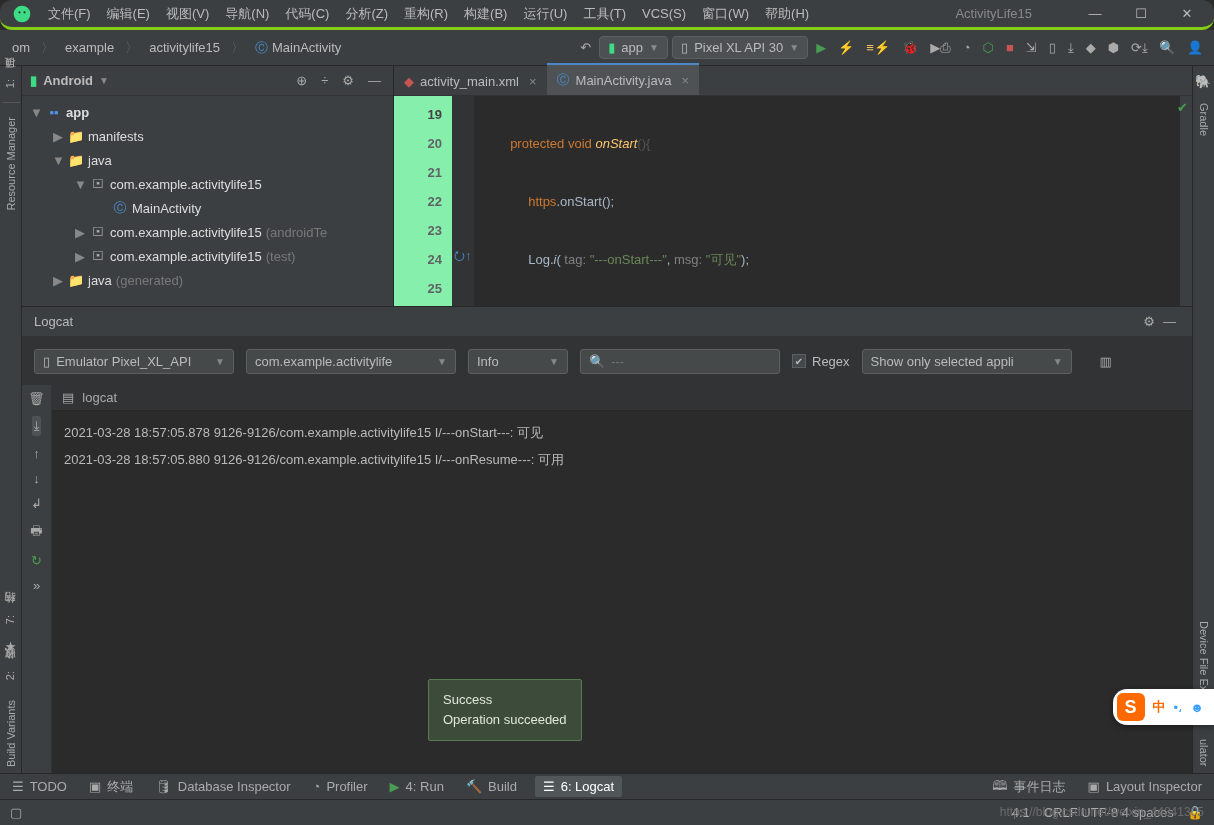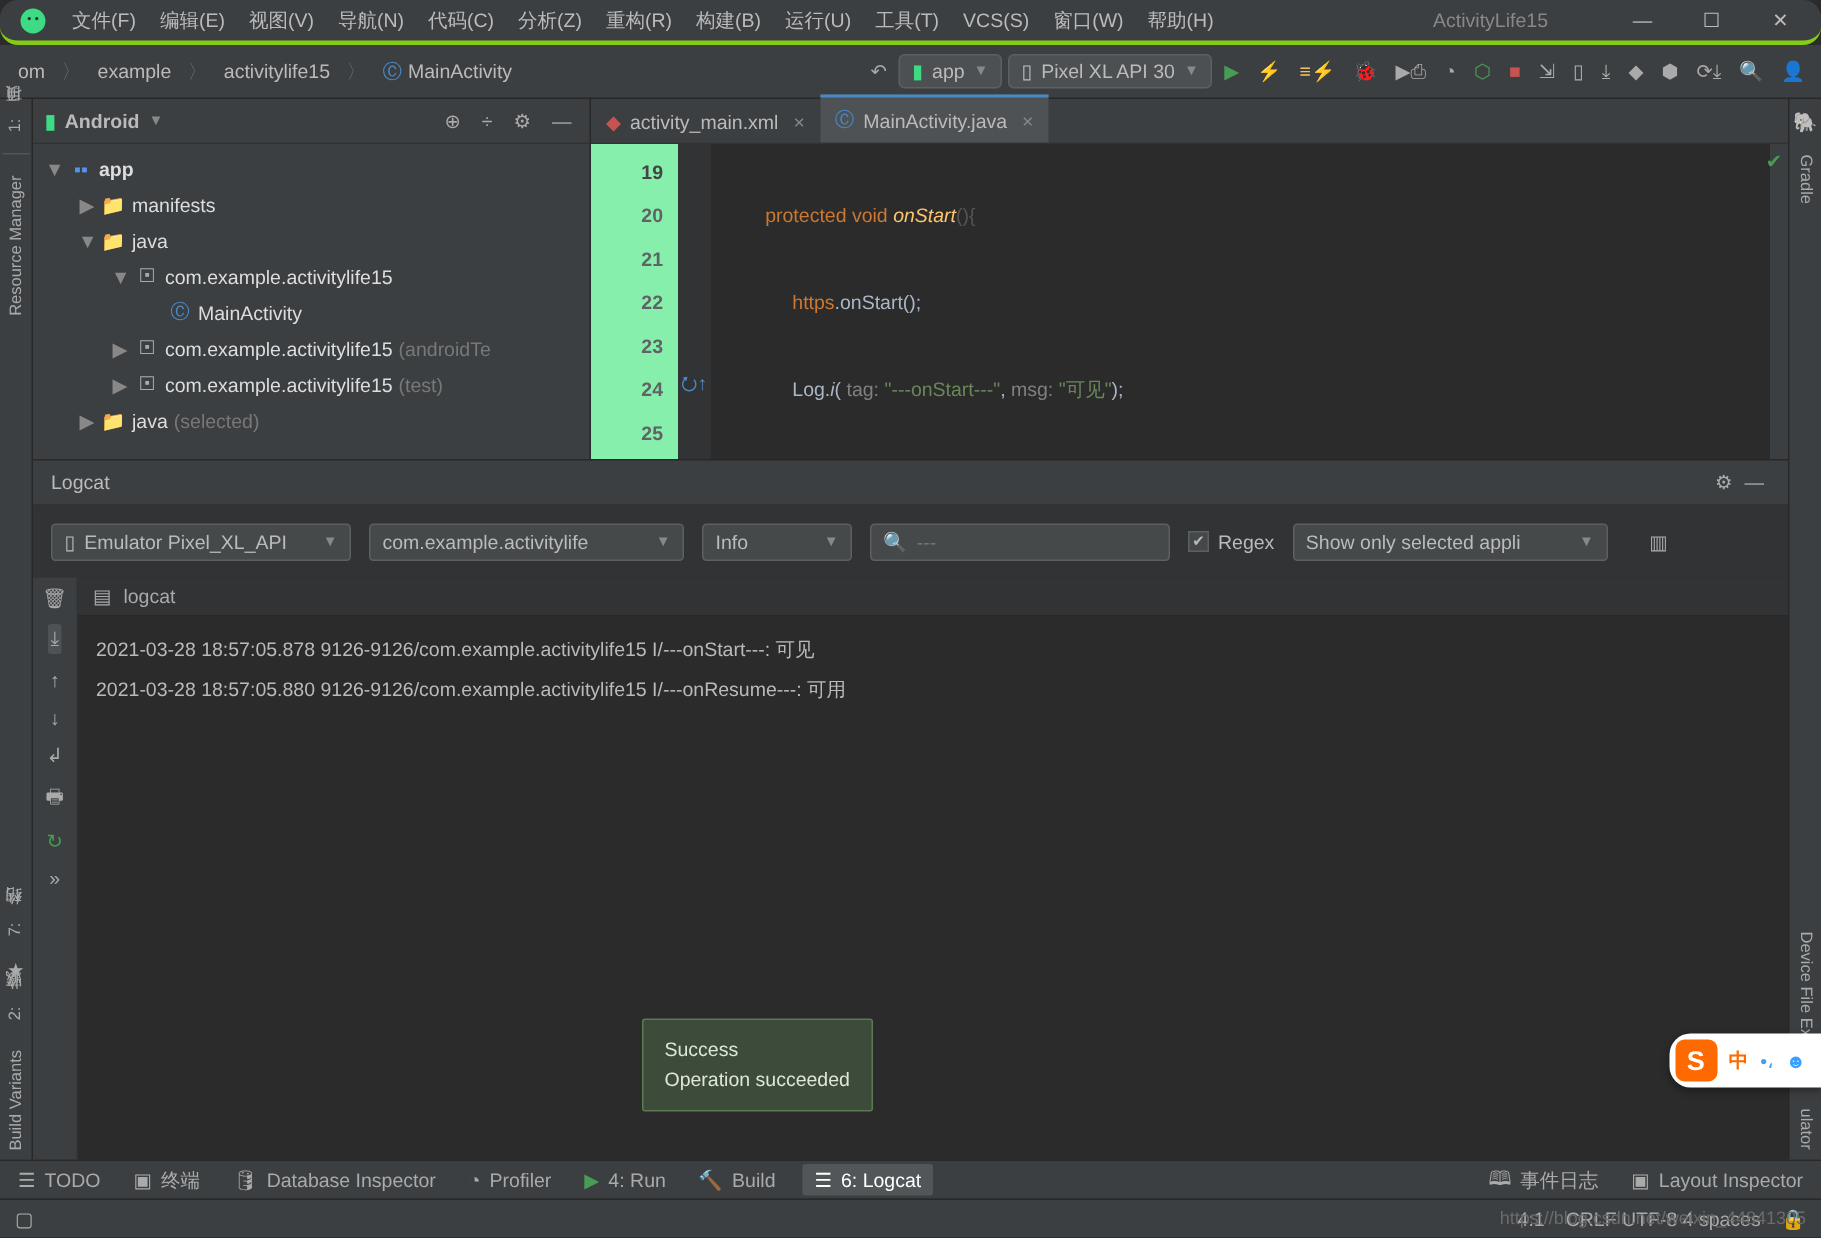--- a/index.html
+++ b/index.html
@@ -218,21 +218,21 @@
           <div class="tree-row" style="padding-left:52px">
               <span class="tree-arrow">▶</span>
               <span class="tree-icon" style="color:#aaa">🞔</span>
               <span>com.example.activitylife15</span> 
               <span class="dim">(test)</span>
             </div>
           <div class="tree-row" style="padding-left:30px">
               <span class="tree-arrow">▶</span>
               <span class="tree-icon folder-blue">📁</span>
               <span>java</span> 
-              <span class="dim">(selected)</span>
+              <span class="dim">(generated)</span>
             </div>
         </div>
       </div>
 
       <div class="editor-panel">
         <div class="ed-tabs">
           <div class="ed-tab">
               <span style="color:#c75450">◆</span>
               <span>activity_main.xml</span>
               <span class="close">×</span>

